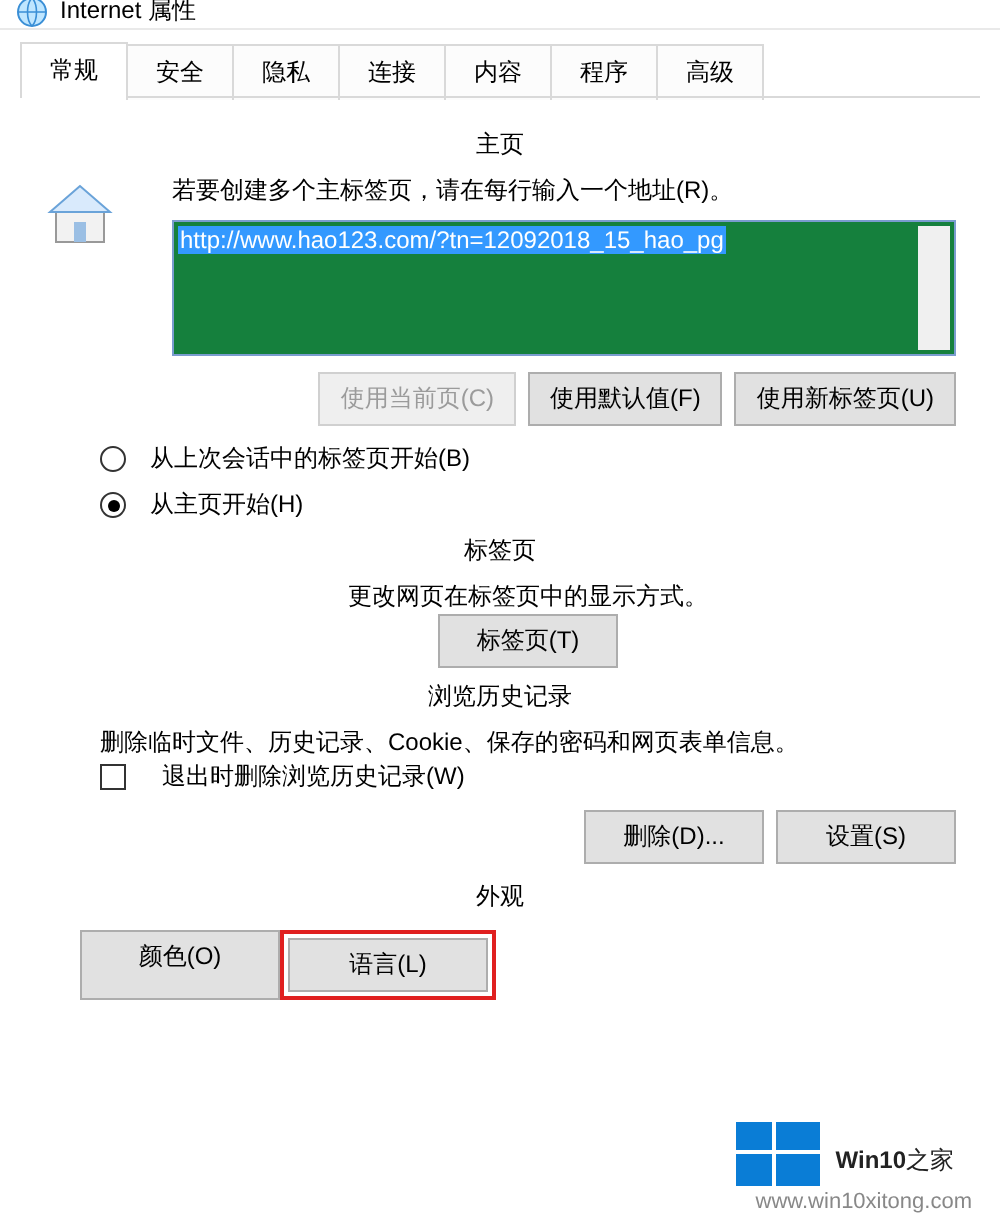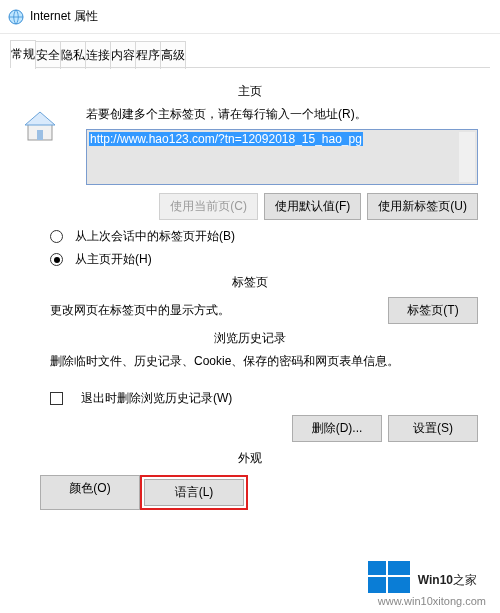--- a/index.html
+++ b/index.html
@@ -1,51 +1,51 @@
 <!DOCTYPE html>
 <html><head>
 <meta charset="utf-8">
 <style>
 * { box-sizing: border-box; margin: 0; padding: 0; font-family: "Microsoft YaHei", "Segoe UI", sans-serif; font-size: 12px; }
 body { background: #fff; width: 500px; height: 613px; position: relative; overflow: hidden; }
 
-.titlebar { height: 34px; display: flex; align-items: center; padding: 0 8px; border-bottom: 1px solid #e9e9e9; background: #fff; }
+.titlebar { height: 15px; display: flex; align-items: flex-end; padding: 0 8px; border-bottom: 1px solid #e9e9e9; background: #fff; }
 .titlebar .icon { width: 16px; height: 16px; margin-right: 6px; }
 .title-text { font-size: 12px; color: #000; }
 
 .tabs { display: flex; padding: 6px 10px 0 10px; }
-.tab { padding: 5px 0; border: 1px solid #d9d9d9; border-bottom: none; margin-right: -1px; background: #fff; position: relative; color: #000; cursor: default; }
+.tab { padding: 5px 14px; border: 1px solid #d9d9d9; border-bottom: none; margin-right: -1px; background: #fff; position: relative; color: #000; cursor: default; }
 .tab.active { background: #fff; z-index: 2; }
 .tab.inactive { top: 1px; background: #fcfcfc; }
 .tab-strip-line { border-top: 1px solid #d9d9d9; margin: 0 10px; position: relative; top: -1px; z-index: 1; }
 .tab.active::after { content: ""; position: absolute; left: 0; right: 0; bottom: -1px; height: 2px; background: #fff; z-index: 3; }
 
 .panel { padding: 8px 22px 0 22px; }
 
 .group-label { margin: 6px 0 4px 0; color: #000; display: flex; align-items: center; flex-direction: column; }
 .group-label .line { flex: 1; height: 1px; background: #d0d0d0; margin-left: 6px; }
 
 .home-row { display: flex; align-items: flex-start; gap: 28px; margin: 6px 0 8px 0; }
 .home-icon { width: 36px; height: 36px; flex: none; margin-top: 2px; }
 .home-right { flex: 1; }
 .hint { color: #000; margin-bottom: 6px; }
-.textarea-wrap { border: 1px solid #7a9ccf; padding: 2px; height: 56px; background: #e5e5e5; position: relative; }
+.textarea-wrap { border: 1px solid #7a9ccf; padding: 2px; height: 68px; background: #15803d; position: relative; }
 .url-selected { background: #3399ff; color: #fff; padding: 0 1px; display: inline-block; }
 .scrollbit { position: absolute; right: 2px; top: 2px; bottom: 2px; width: 16px; background: #f0f0f0; }
 
 .btn-row { display: flex; justify-content: flex-end; gap: 6px; margin-bottom: 8px; }
 .btn { border: 1px solid #adadad; background: #e1e1e1; padding: 4px 10px; text-align: center; min-width: 90px; }
 .btn.disabled { color: #9b9b9b; background: #efefef; border-color: #d0d0d0; }
 
 .radio-list, .indent-block { padding-left: 28px; }
 .radio-item { display: flex; align-items: center; margin: 6px 0; gap: 12px; }
 .radio { width: 13px; height: 13px; border: 1px solid #333; border-radius: 50%; display: inline-flex; align-items: center; justify-content: center; }
 .radio.checked::after { content: ""; width: 6px; height: 6px; background: #000; border-radius: 50%; }
 
-.indent-row { display: flex; align-items: center; justify-content: space-between; margin: 6px 0; }
+.indent-row { display: flex; align-items: center; justify-content: space-between; margin: 6px 0; flex-direction: column; }
 .chk { width: 13px; height: 13px; border: 1px solid #333; display: inline-block; margin-right: 6px; vertical-align: middle; }
 
 .highlight-box { border: 2px solid #e02020; padding: 2px; display: inline-block; }
 
 .watermark { position: absolute; right: 23px; bottom: 20px; display: flex; align-items: center; gap: 8px; pointer-events: none; }
 .winlogo { display: grid; grid-template-columns: 18px 22px; grid-template-rows: 14px 16px; gap: 2px; }
 .winlogo div { background: #0a7dd6; }
 .wm-text { font-size: 22px; font-weight: 600; color: #222; }
 .wm-sub { position: absolute; right: 14px; bottom: 6px; font-size: 11px; color: #888; }
 
@@ -125,21 +125,21 @@
     </div>
   </div>
 
   <div class="group-label">
     <span>浏览历史记录</span>
       <span class="line"></span>
   </div>
   <div class="indent-block">
     <div class="sep-sm"></div>
     <div>删除临时文件、历史记录、Cookie、保存的密码和网页表单信息。</div>
-    <div class="radio-item" style="padding-left:0;margin-top:20px">
+    <div class="radio-item" style="padding-left:0;margin-top:0">
       <span class="chk"></span>
       <span>退出时删除浏览历史记录(W)</span>
     </div>
     <div class="btn-row" style="margin-top:8px">
       <div class="btn">删除(D)...</div>
       <div class="btn">设置(S)</div>
     </div>
   </div>
 
   <div class="group-label">

